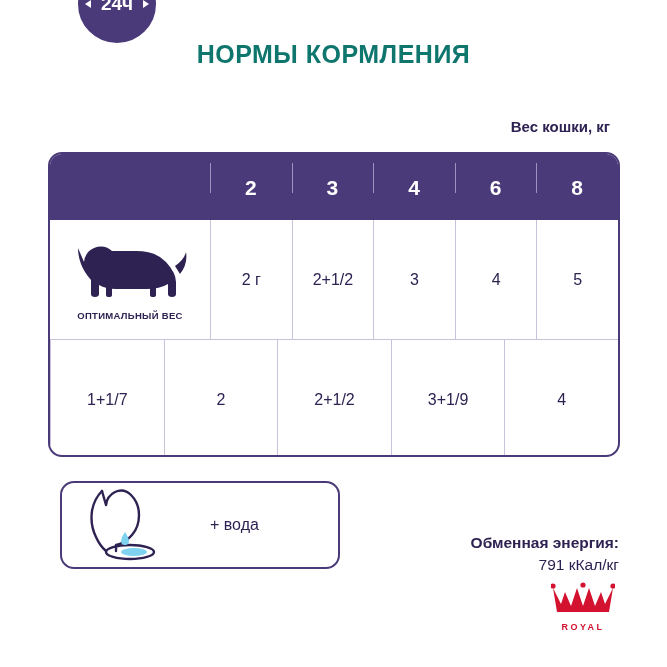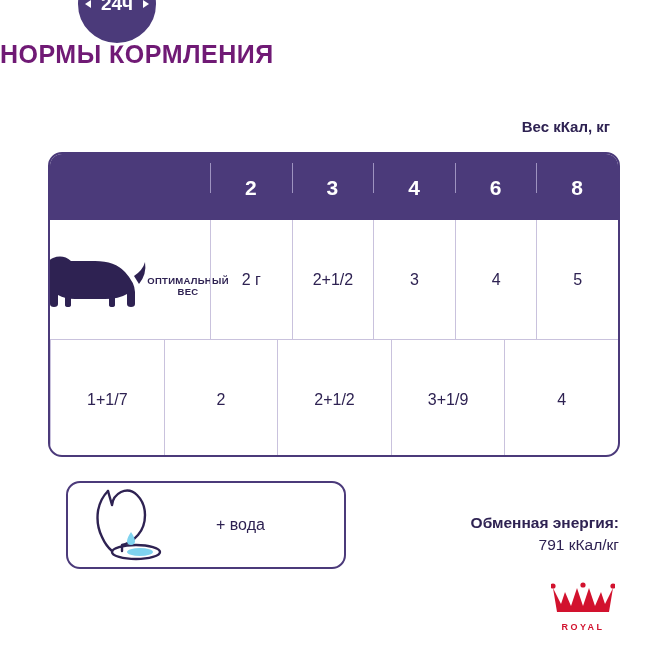--- a/index.html
+++ b/index.html
@@ -14,24 +14,25 @@
     color: #3b2f5e;
     position: relative;
     overflow: hidden;
   }
 
   .page-title {
     position: absolute;
     top: 40px;
     left: 0;
     width: 667px;
+    text-align: center;
     font-size: 25px;
     font-weight: bold;
     letter-spacing: 0.5px;
-    color: #701a75;
+    color: #0f766e;
     text-transform: uppercase;
   }
 
   .weight-label {
     position: absolute;
     top: 118px;
     right: 57px;
     font-size: 15px;
     font-weight: bold;
     color: #2e2252;
@@ -139,21 +140,21 @@
     display: flex;
     align-items: stretch;
   }
   .row-1 { top: 66px; }
   .row-2 { top: 185px; border-top: 1px solid #c9c2dd; }
 
   .row-label {
     flex: 0 0 160px;
     width: 160px;
     display: flex;
-    flex-direction: row;
+    flex-direction: column;
     align-items: center;
     justify-content: center;
     padding-top: 4px;
     box-sizing: border-box;
   }
 
   .cat-icon { display: block; }
 
   .row-caption {
     margin-top: 8px;
@@ -176,21 +177,21 @@
     align-items: center;
     justify-content: center;
     font-size: 16px;
     color: #2e2252;
     border-left: 1px solid #c9c2dd;
   }
 
   
   .water-card {
     position: absolute;
-    left: 66px;
+    left: 60px;
     top: 481px;
     width: 280px;
     height: 88px;
     border: 2px solid #4b3a7a;
     border-radius: 14px;
     box-sizing: border-box;
     display: flex;
     align-items: center;
   }
   .water-icon {
@@ -207,20 +208,21 @@
   .energy {
     position: absolute;
     right: 48px;
     top: 514px;
     text-align: right;
   }
   .energy-title {
     font-size: 15.5px;
     font-weight: bold;
     color: #2e2252;
+    margin-top: 20px;
   }
   .energy-value {
     margin-top: 4px;
     font-size: 15.5px;
     color: #2e2252;
   }
 
   
   .logo {
     position: absolute;
@@ -235,21 +237,21 @@
     letter-spacing: 2.5px;
     color: #d2122e;
     font-weight: bold;
   }
 </style>
 </head>
 <body>
 
 <div class="page-title">НОРМЫ КОРМЛЕНИЯ</div>
 
-<div class="weight-label">Вес кКал, кг</div>
+<div class="weight-label">Вес кошки, кг</div>
 
 <div class="table-card">
 
   <div class="table-head">
     <div class="head-spacer"></div>
     <div class="head-cells">
       <div class="head-cell">2</div>
       <div class="head-cell">3</div>
       <div class="head-cell">4</div>
       <div class="head-cell">6</div>

